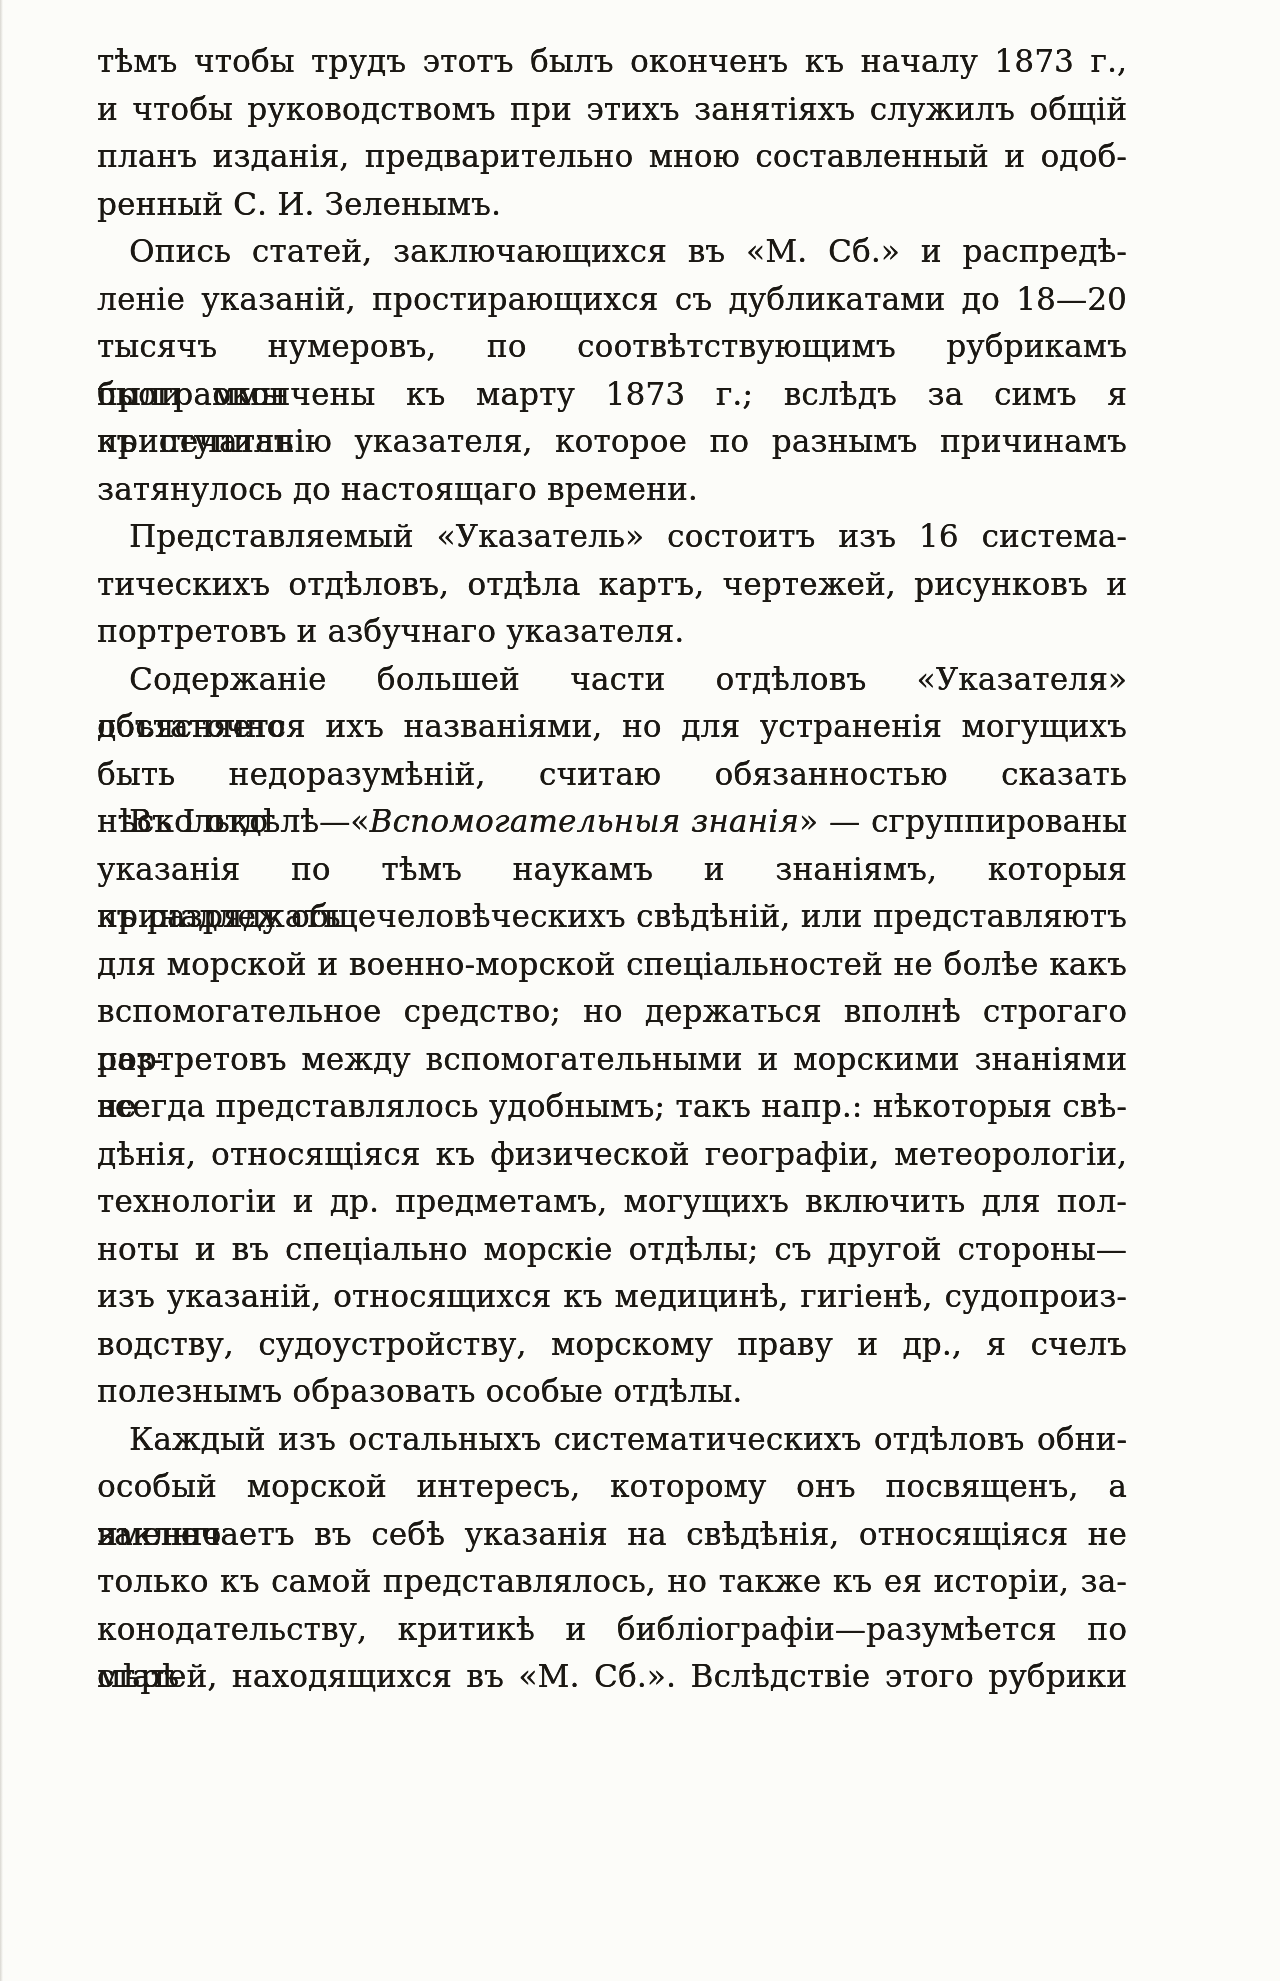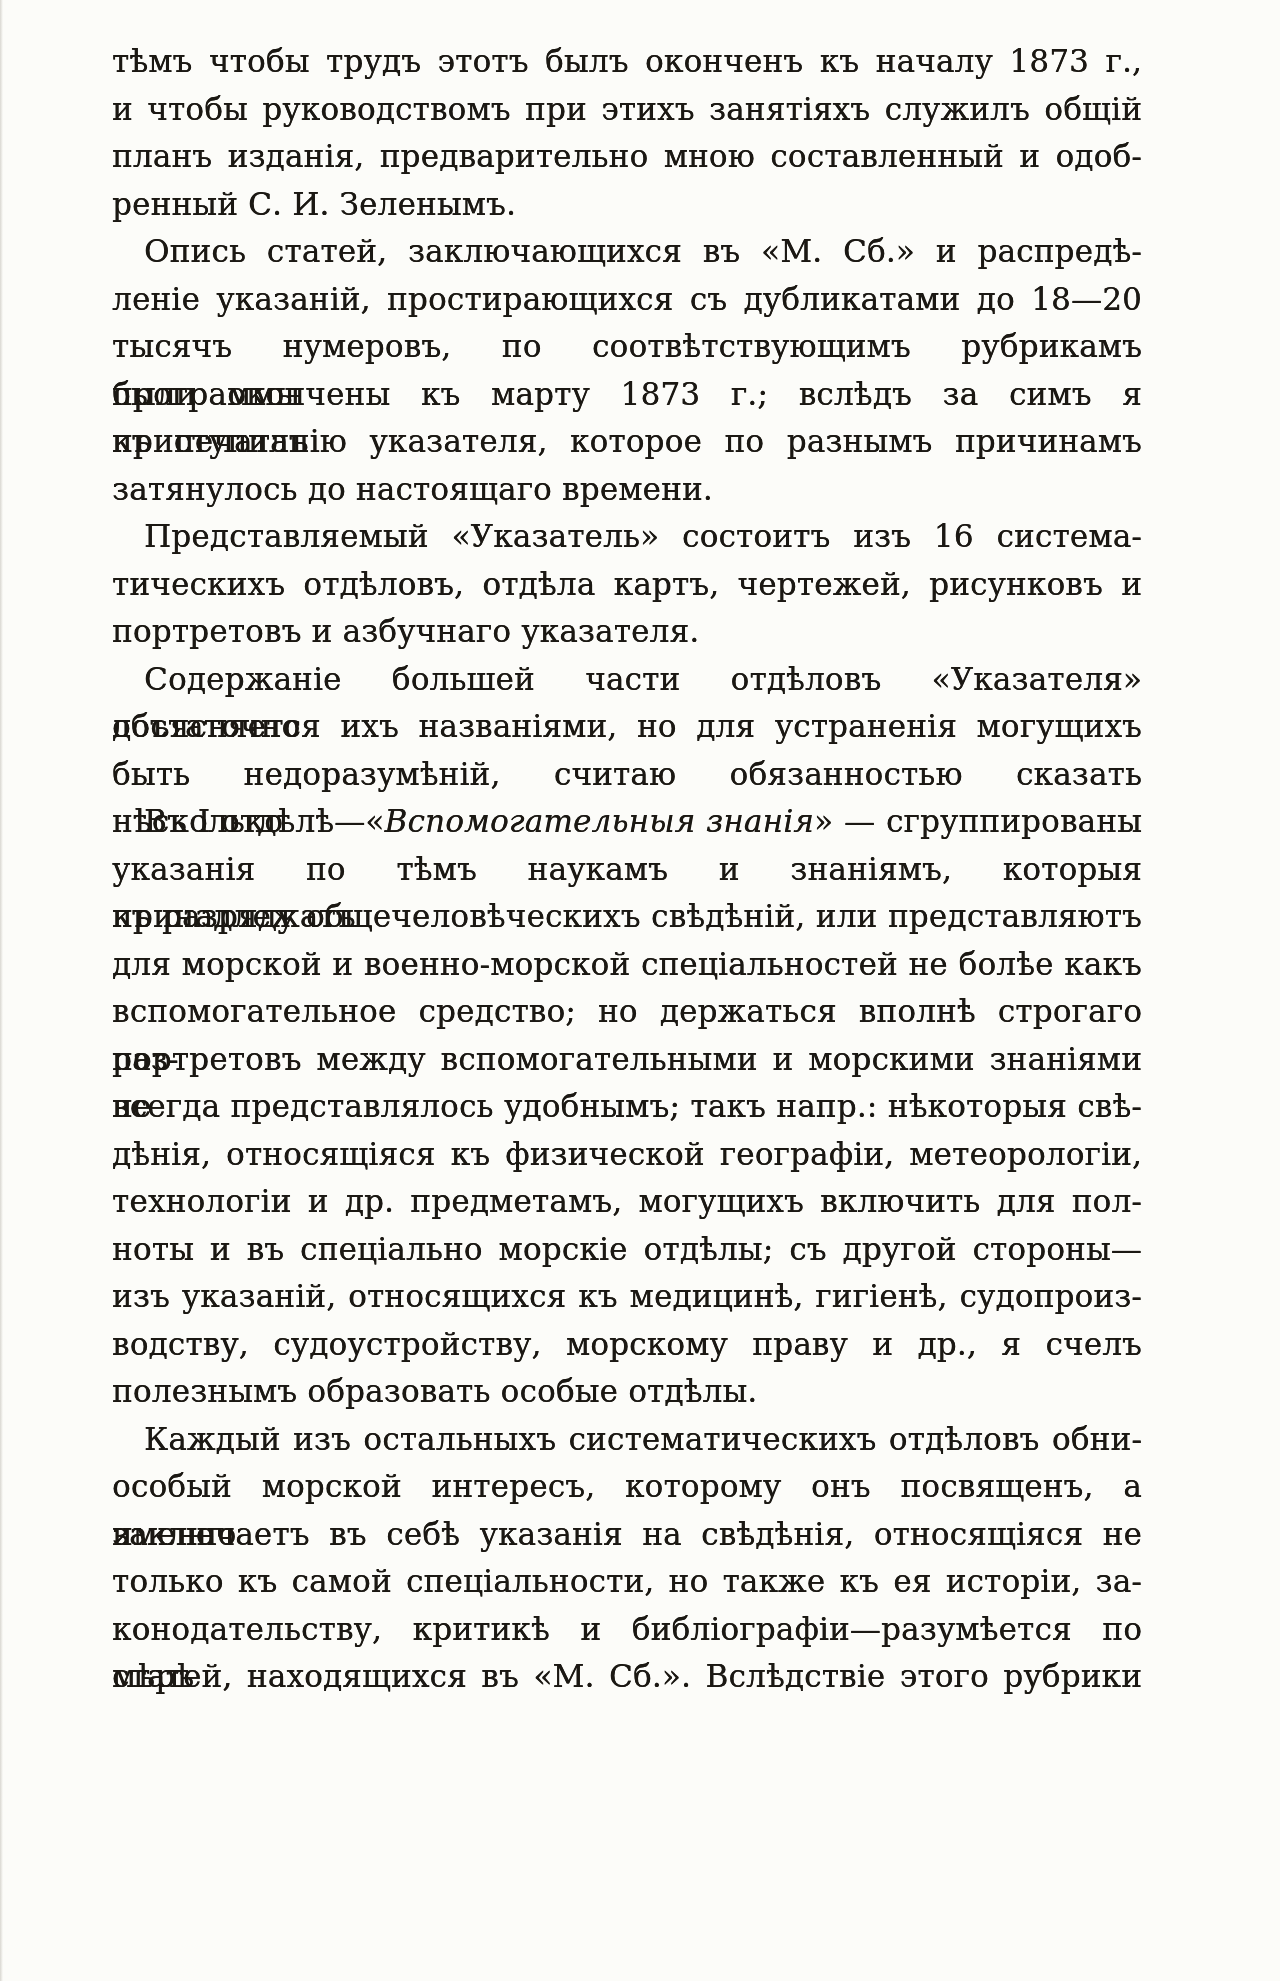--- a/index.html
+++ b/index.html
@@ -20,21 +20,21 @@
   .page::before {
     content: "";
     position: absolute;
     left: 0; top: 0;
     width: 3px; height: 100%;
     background: linear-gradient(to right, #d9d7d1, rgba(217,215,209,0));
     pointer-events: none;
   }
   .text-block {
     position: absolute;
-    left: 112px;
+    left: 97px;
     top: 38px;
     width: 1030px;
   }
   .line {
     font-size: 31px;
     line-height: 47.5px;
     height: 47.5px;
     text-align: justify;
     text-align-last: justify;
     letter-spacing: 0.2px;
@@ -81,17 +81,17 @@
       <div class="line">всегда представлялось удобнымъ; такъ напр.: нѣкоторыя свѣ-</div>
       <div class="line">дѣнія, относящіяся къ физической географіи, метеорологіи,</div>
       <div class="line">технологіи и др. предметамъ, могущихъ включить для пол-</div>
       <div class="line">ноты и въ спеціально морскіе отдѣлы; съ другой стороны—</div>
       <div class="line">изъ указаній, относящихся къ медицинѣ, гигіенѣ, судопроиз-</div>
       <div class="line">водству, судоустройству, морскому праву и др., я счелъ</div>
       <div class="line par-end">полезнымъ образовать особые отдѣлы.</div>
       <div class="line indent">Каждый изъ остальныхъ систематическихъ отдѣловъ обни-</div>
       <div class="line">особый морской интересъ, которому онъ посвященъ, а именно</div>
       <div class="line">заключаетъ въ себѣ указанія на свѣдѣнія, относящіяся не</div>
-      <div class="line">только къ самой спеціальности, но также къ ея исторіи, за-</div>
+      <div class="line">только къ самой представлялось, но также къ ея исторіи, за-</div>
       <div class="line">конодательству, критикѣ и библіографіи—разумѣется по мѣрѣ</div>
       <div class="line">статей, находящихся въ «М. Сб.». Вслѣдствіе этого рубрики</div>
     </div>
 </div>
 
 </body></html>

